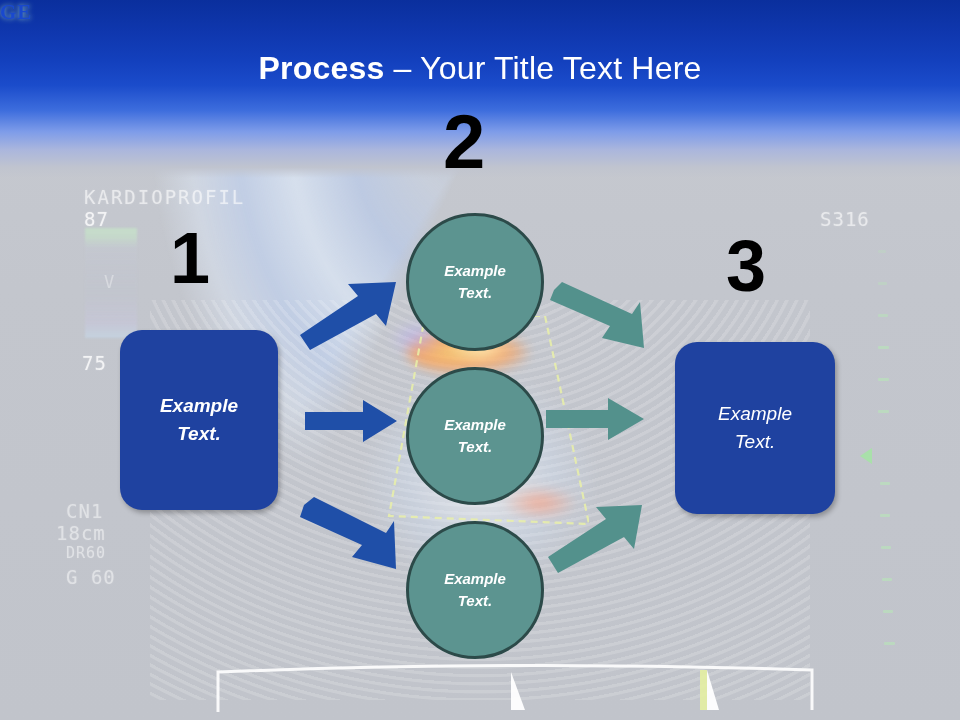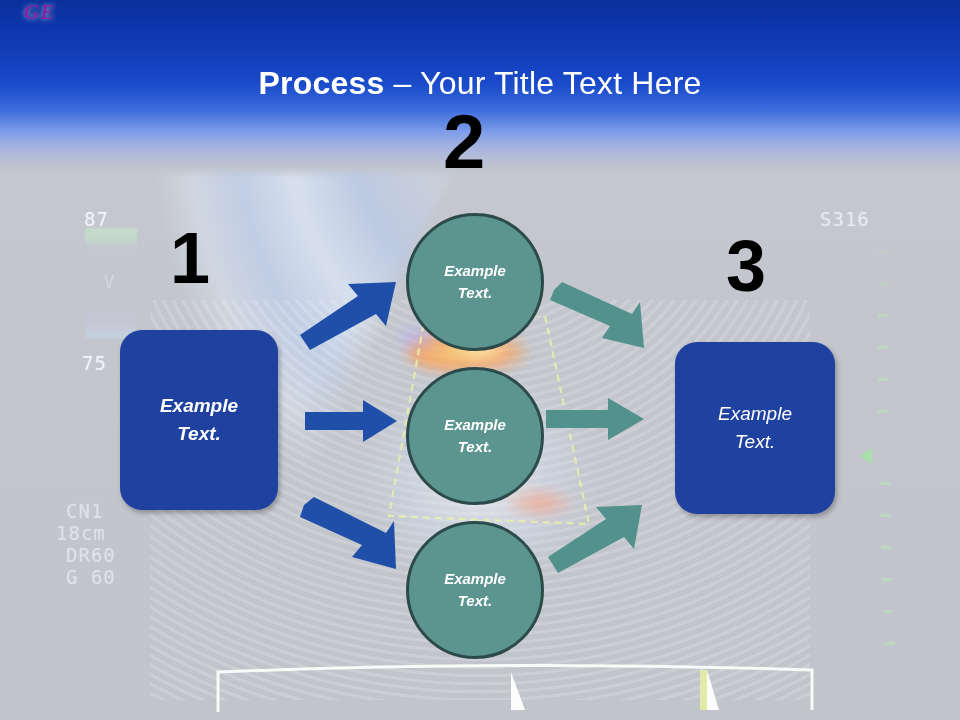--- a/index.html
+++ b/index.html
@@ -64,41 +64,41 @@
   .depth-marker{position:absolute;left:860px;top:448px;width:0;height:0;
     border-top:8px solid transparent;border-bottom:8px solid transparent;
     border-right:12px solid #a8e2a8;opacity:.95;}
 
   
   .header-band{position:absolute;left:0;top:0;width:960px;height:178px;
     background:linear-gradient(180deg,
       #0a2f9d 0%, #0f37ae 18%, #1340bd 34%, #1b4ccb 48%,
       #3d6ddd 62%, #7e9ce9 74%, #aab6dd 84%, #c0c4cf 94%, rgba(196,199,206,0) 100%);}
 
-  .slide-title{position:absolute;left:0;top:65px;width:960px;text-align:center;
+  .slide-title{position:absolute;left:0;top:50px;width:960px;text-align:center;
     font-size:32px;color:#ffffff;letter-spacing:.2px;white-space:nowrap;}
   .slide-title .bold{font-weight:bold;}
   .slide-title .dash{font-weight:normal;}
   .slide-title .light{font-weight:normal;}
 
   
   .mtext{position:absolute;font-family:"DejaVu Sans Mono", monospace;
     color:#ffffff;opacity:.72;text-shadow:0 0 2px rgba(255,255,255,.35);}
   #m-kardio{left:84px;top:186px;font-size:19px;letter-spacing:2px;opacity:.62;}
   #m-87{left:84px;top:208px;font-size:19px;letter-spacing:1px;opacity:.8;}
   #m-52{left:82px;top:352px;font-size:19px;letter-spacing:1px;opacity:.8;}
   #m-cn1{left:66px;top:500px;font-size:19px;letter-spacing:1px;opacity:.5;}
   #m-18cm{left:56px;top:522px;font-size:19px;letter-spacing:1px;opacity:.5;}
-  #m-dr60{left:66px;top:544px;font-size:19px;letter-spacing:1px;opacity:.5;}
+  #m-dr60{left:66px;top:544px;font-size:15px;letter-spacing:1px;opacity:.5;}
   #m-g98{left:66px;top:566px;font-size:19px;letter-spacing:1px;opacity:.5;}
   #m-date{left:665px;top:186px;font-size:19px;letter-spacing:1px;opacity:.62;}
   #m-sid{left:820px;top:208px;font-size:19px;letter-spacing:1px;opacity:.62;text-align:right;}
-  #m-ge{left:512px;top:188px;font-size:21px;font-weight:bold;font-style:italic;
-    font-family:"Liberation Serif", serif;color:#a21caf;opacity:.82;
-    text-shadow:0 0 5px rgba(200,255,200,.8);letter-spacing:1px;padding-left:24px;}
+  #m-ge{left:512px;top:188px;font-size:21px;font-weight:bold;
+    font-family:"Liberation Serif", serif;color:#1d4ed8;opacity:.82;
+    text-shadow:0 0 5px rgba(200,255,200,.8);letter-spacing:1px;}
 
   
   .gainbar{position:absolute;left:85px;top:228px;width:52px;height:110px;
     background:linear-gradient(180deg,
       rgba(200,240,200,0.55) 0%, rgba(200,240,200,0.45) 8%,
       rgba(200,205,220,0.18) 18%, rgba(190,195,215,0.12) 60%,
       rgba(205,200,235,0.28) 86%, rgba(200,225,245,0.45) 100%);
     filter:blur(1px);}
   .gainbar-v{position:absolute;left:104px;top:272px;font-family:"DejaVu Sans Mono",monospace;
     font-size:17px;color:#ffffff;opacity:.35;}
@@ -182,20 +182,21 @@
     <div class="gainbar"></div>
     <div class="gainbar-v">V</div>
   </div>
 
   <div class="header-band"></div>
 
   <div class="slide-title">
     <span class="bold">Process</span><span class="dash"> – </span><span class="light">Your Title Text Here</span>
   </div>
 
+  <div class="mtext" id="m-kardio">KARDIOPROFIL</div>
   <div class="mtext" id="m-87">87</div>
   <div class="mtext" id="m-52">75</div>
   <div class="mtext" id="m-cn1">CN1</div>
   <div class="mtext" id="m-18cm">18cm</div>
   <div class="mtext" id="m-dr60">DR60</div>
   <div class="mtext" id="m-g98">G 60</div>
   <div class="mtext" id="m-sid">S316</div>
   <div id="m-ge">GE</div>
 
   <div class="step-num" id="num1">1</div>

